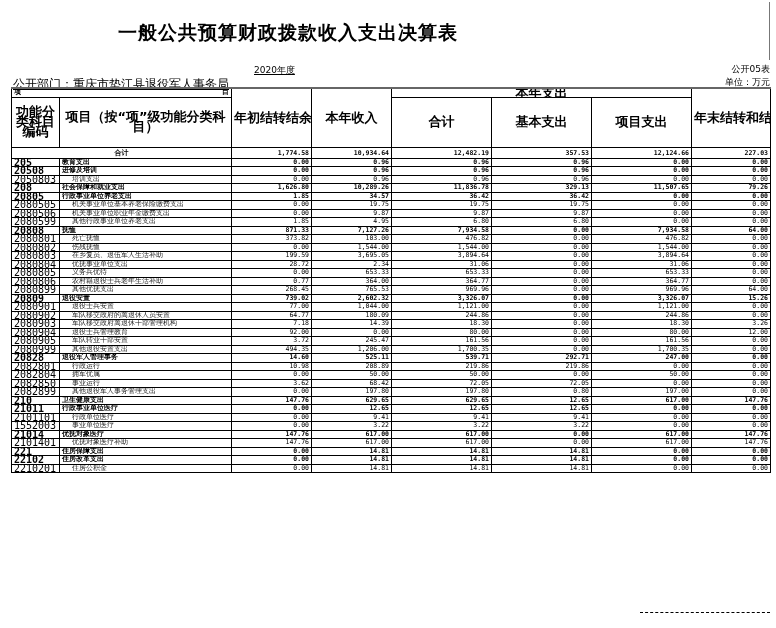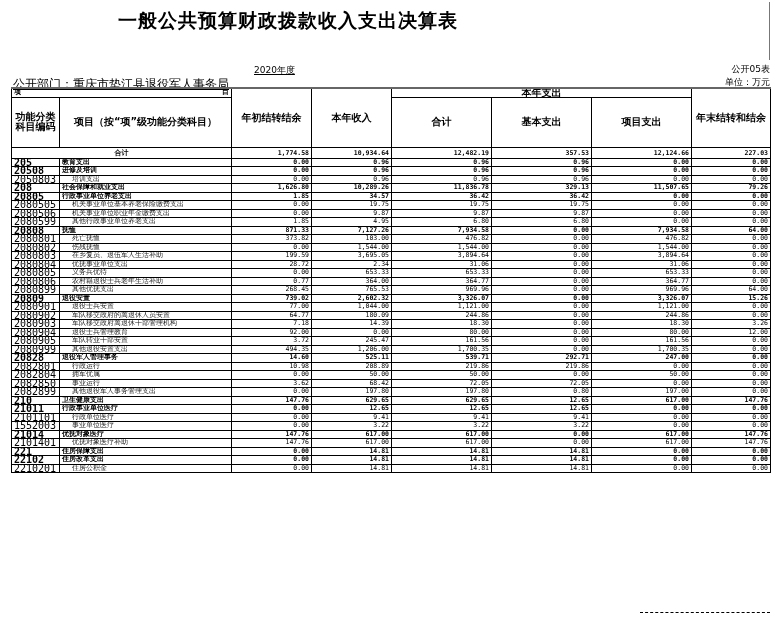--- a/index.html
+++ b/index.html
@@ -1,26 +1,26 @@
 <!DOCTYPE html>
 <html><head>
 <meta charset="utf-8">
 <style>
   html, body { margin:0; padding:0; background:#ffffff; }
   body { width:776px; height:628px; position:relative; overflow:hidden; font-family:"DejaVu Sans", sans-serif; color:#000; }
-  .title { position:absolute; left:0; top:8px; width:776px; text-align:left; padding-left:118px; box-sizing:border-box; font-size:19px; font-weight:bold; letter-spacing:1px; font-family:"DejaVu Sans", sans-serif; }
+  .title { position:absolute; left:0; top:20px; width:776px; text-align:left; padding-left:118px; box-sizing:border-box; font-size:19px; font-weight:bold; letter-spacing:1px; font-family:"DejaVu Sans", sans-serif; }
   .vline { position:absolute; left:769px; top:2px; width:1px; height:58px; background:#777; }
   .formno { position:absolute; right:6px; top:63px; font-size:9px; }
   .dept { position:absolute; left:13px; top:76px; font-size:12px; text-decoration:underline; }
   .year { position:absolute; left:254px; top:64px; font-size:9px; text-decoration:underline; }
   .unit { position:absolute; right:6px; top:76px; font-size:9px; }
   table.t { position:absolute; left:11px; top:87px; border-collapse:collapse; table-layout:fixed; width:759px; font-size:7px; }
   table.t td { border:1px solid #000; padding:0 2px; height:7.5px; line-height:7.5px; overflow:hidden; white-space:nowrap; }
   table.t tr.top td { border-top:2px solid #666; }
-  .hdr { font-weight:bold; text-align:center; font-size:10px; }
+  .hdr { font-weight:bold; text-align:center; font-size:13px; }
   .hdr-tall td.hdr { height:49px; white-space:normal; line-height:10px; }
   .num { text-align:right; font-family:"DejaVu Sans Mono", monospace; font-size:6.5px; }
   .code { font-family:"DejaVu Sans Mono", monospace; font-size:10px; }
   tr.lv1 td, tr.lv2 td { font-weight:bold; }
   tr.lv3 td.name { padding-left:12px; color:#222;margin-top:25px; }
   tr.total td { height:10px; line-height:10px; font-weight:bold; }
   .xiang { display:flex; justify-content:space-between; font-weight:bold; }
   .note { position:absolute; left:13px; top:617px; font-size:8px;margin-top:13px; }
   .smear { position:absolute; left:640px; top:612px; width:130px; height:0; border-top:1px dashed #000; }
 </style>

